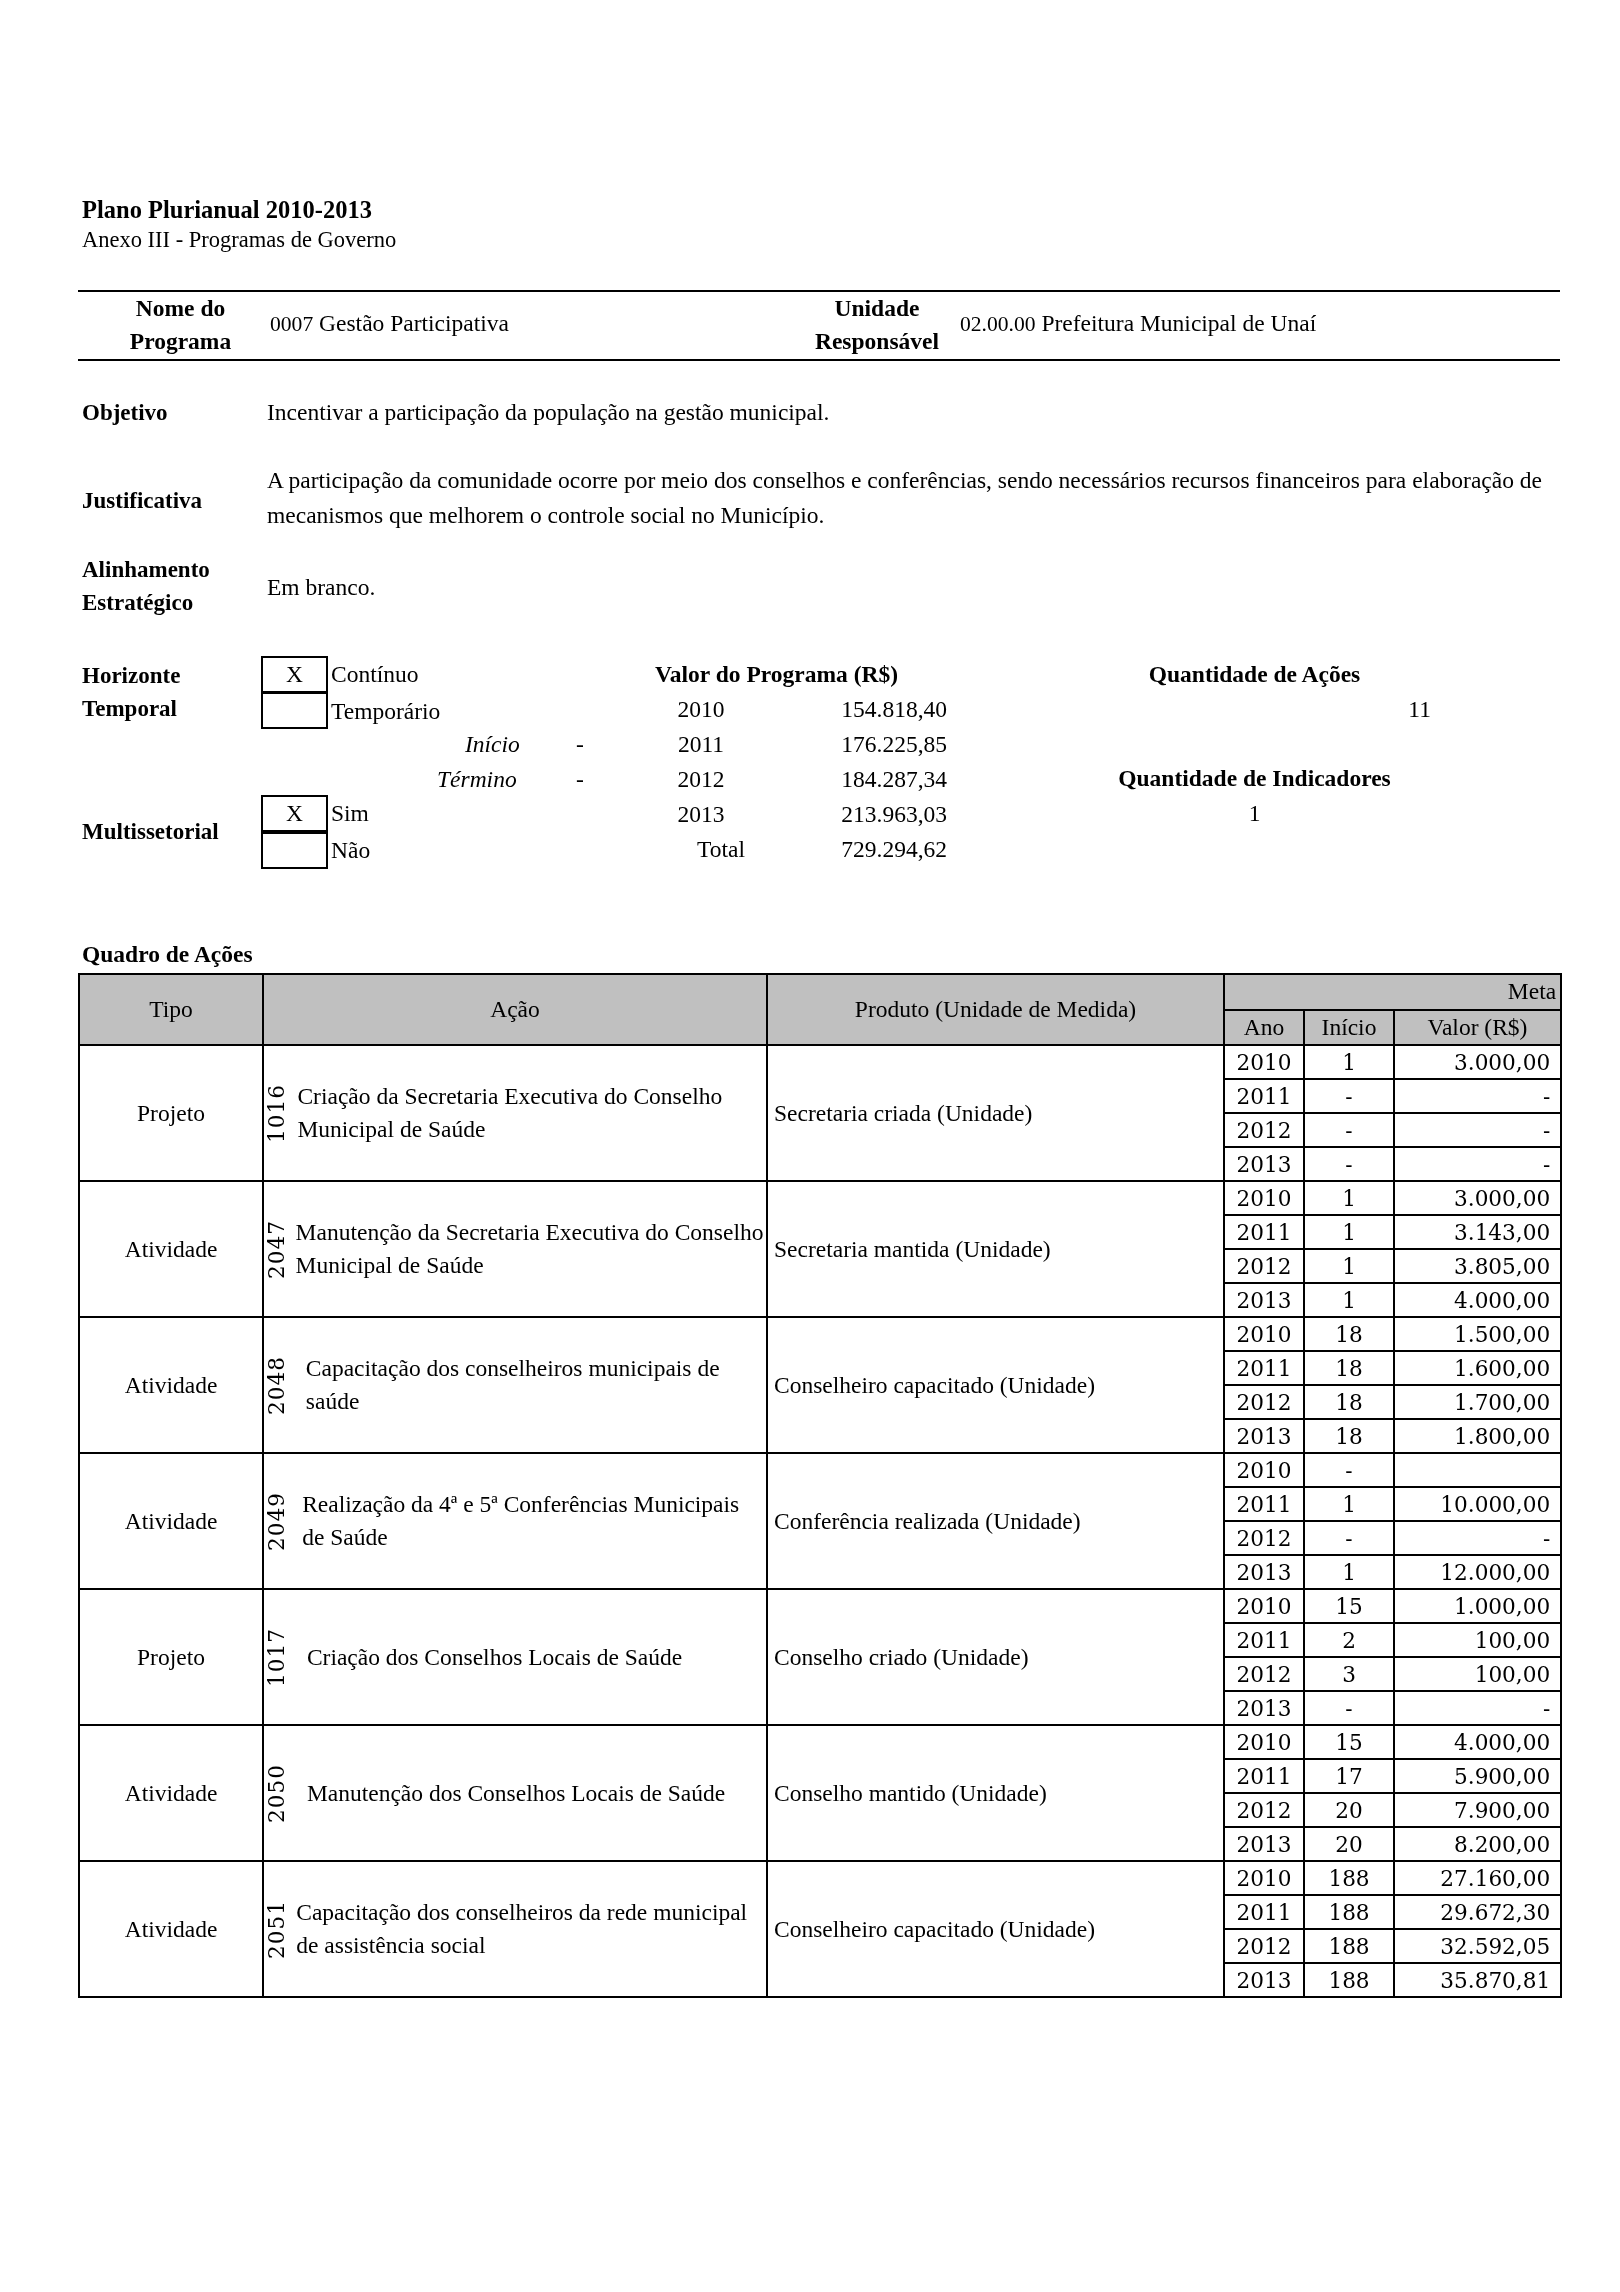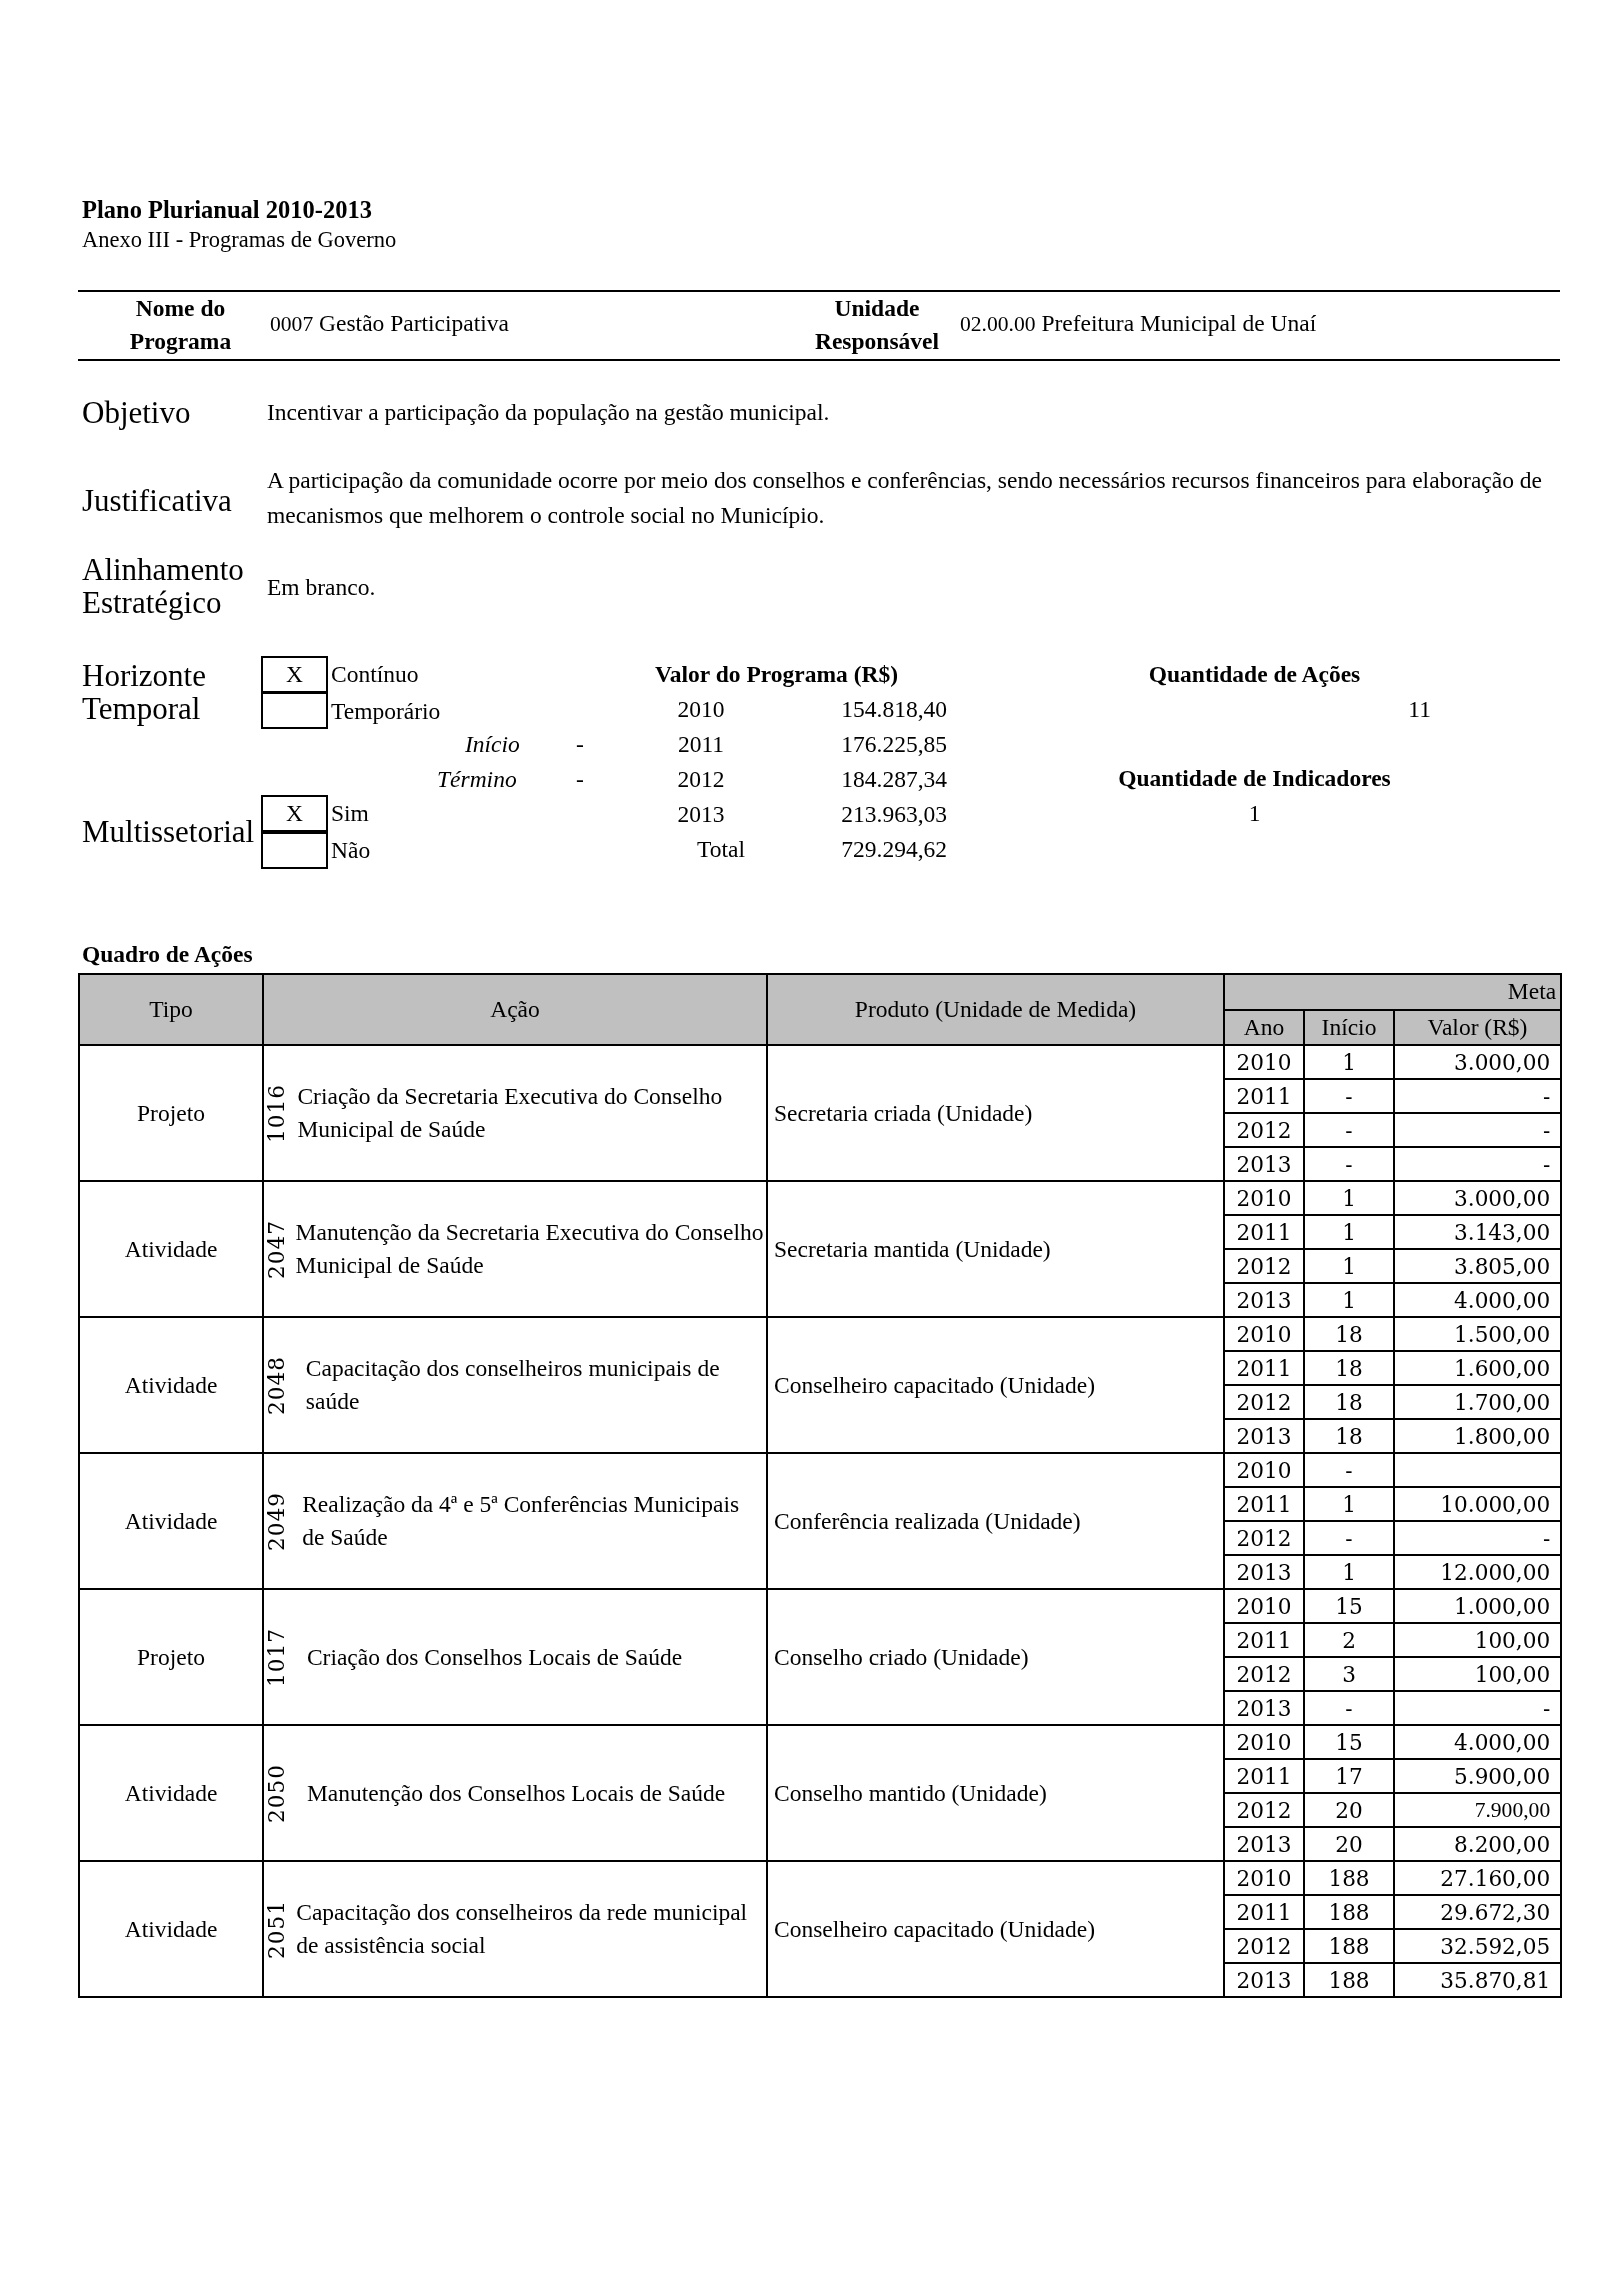--- a/index.html
+++ b/index.html
@@ -12,21 +12,21 @@
   .doc-subtitle { left: 82px; top: 227px; font-size: 22.5px; }
 
   .prog-header {
     left: 78px; top: 290px; width: 1482px; height: 67px;
     border-top: 2.9px solid #000; border-bottom: 2.9px solid #000;
   }
   .ph-label { position: absolute; font-weight: bold; font-size: 23.5px; text-align: center; line-height: 33px; }
   .ph-value { position: absolute; font-size: 23.5px; top: 17.6px; }
   .ph-code { font-size: 21.6px; }
 
-  .field-label { font-weight: normal; font-size: 31px; line-height: 33px; left: 82px; }
+  .field-label { font-weight: bold; font-size: 23px; line-height: 33px; left: 82px; }
   .field-text { font-size: 23.5px; line-height: 35px; left: 267px; width: 1294px; }
 
   .checkbox {
     position: absolute; width: 63px; height: 33px; border: 2.9px solid #000;
     font-size: 23.5px; text-align: center; line-height: 33px; box-sizing: content-box;
   }
   .cb-label { position: absolute; font-size: 23.5px; }
   .t24 { font-size: 23.5px; }
   .bold { font-weight: bold; }
   .italic { font-style: italic; }
@@ -320,21 +320,21 @@
         <td class="valor big" style="height: 34px;">4.000,00</td>
       </tr>
       <tr>
         <td class="ano" style="height: 34px;">2011</td>
         <td class="fisica" style="height: 34px;">17</td>
         <td class="valor" style="height: 34px; border-radius: 11px;">5.900,00</td>
       </tr>
       <tr>
         <td class="ano" style="height: 34px;">2012</td>
         <td class="fisica" style="height: 34px;">20</td>
-        <td class="valor" style="height: 34px; font-family: Liberation Serif, serif;">7.900,00</td>
+        <td class="valor" style="height: 34px;">7.900,00</td>
       </tr>
       <tr>
         <td class="ano" style="height: 34px;">2013</td>
         <td class="fisica" style="height: 34px;">20</td>
         <td class="valor" style="height: 34px;">8.200,00</td>
       </tr>
       <tr class="grp-start">
         <td class="tipo big" rowspan="4">Atividade</td>
         <td class="acao big" rowspan="4">
           <div class="acao-wrap">

